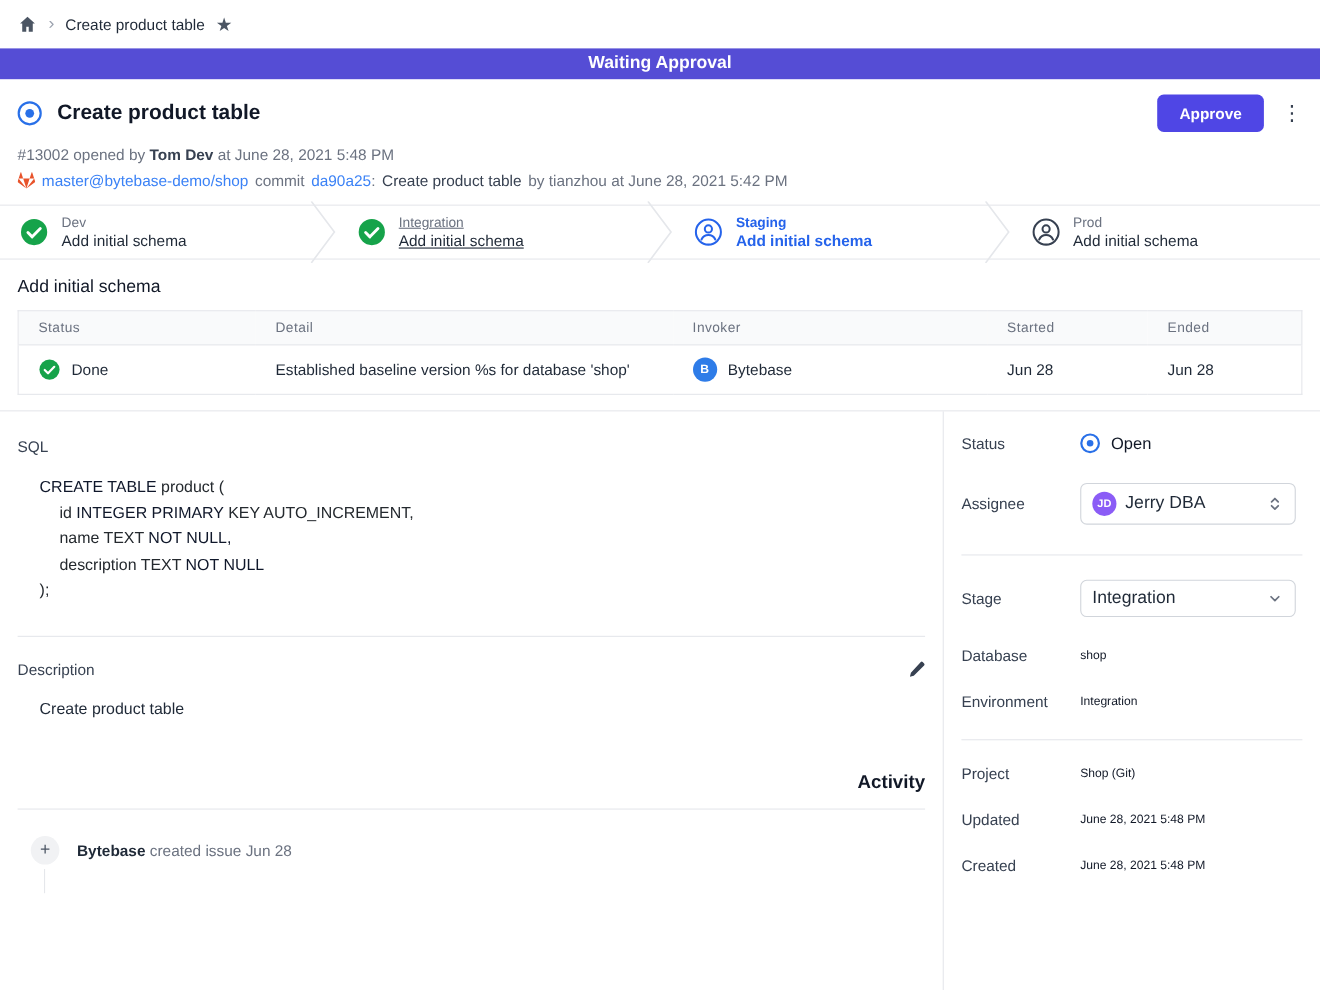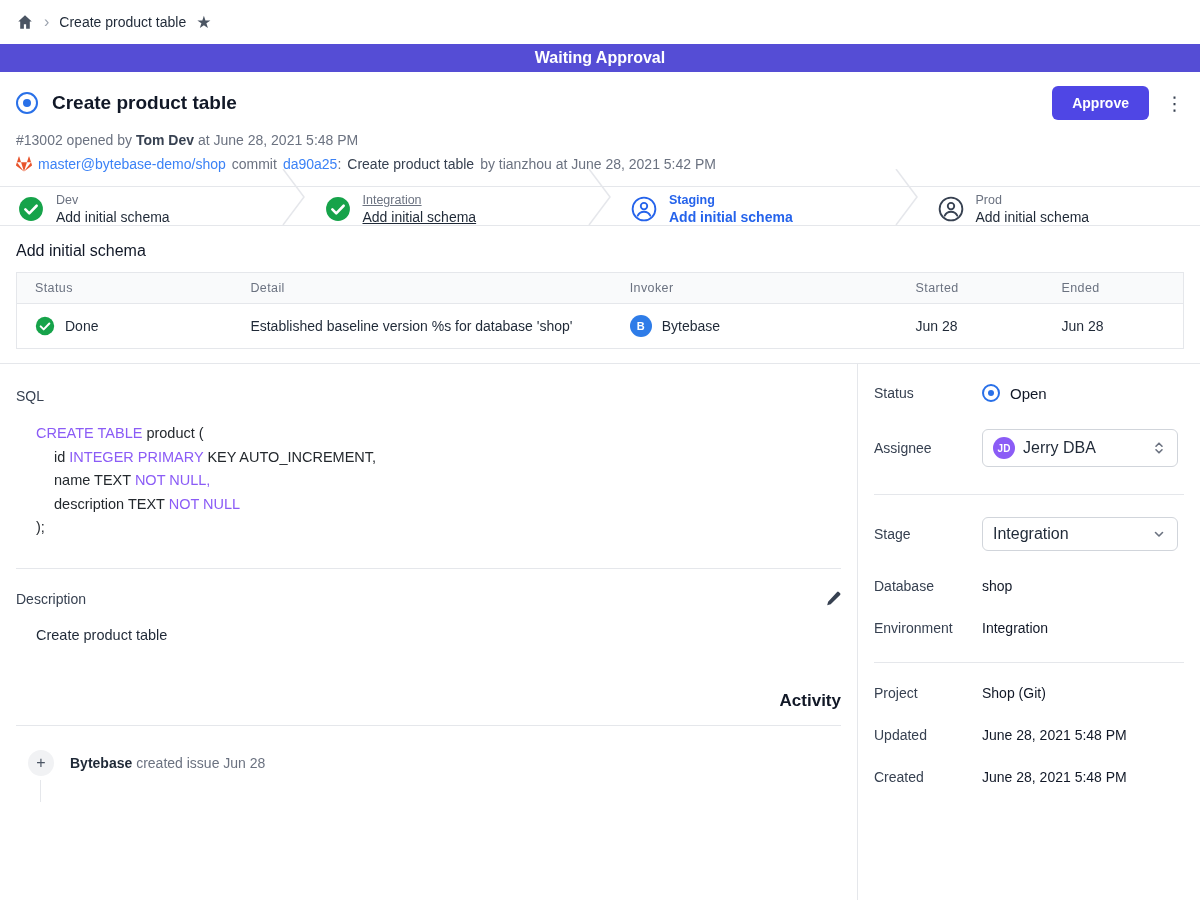--- a/index.html
+++ b/index.html
@@ -30,22 +30,22 @@
                  font-size:14px; font-weight:600; padding:9px 20px; cursor:pointer; }
   .kebab { margin-left:16px; color:#374151; font-size:19px; line-height:1; cursor:pointer; letter-spacing:0; }
   .hdr-meta { margin-top:12px; font-size:14px; color:#6b7280; }
   .hdr-meta .strong { color:#374151; font-weight:600; }
   .hdr-git { margin-top:8px; font-size:14px; color:#6b7280; display:flex; align-items:center; gap:6px; }
   .gitlab-ic { width:16px; height:16px; display:inline-flex; }
   a.lnk { color:#3b82f6; text-decoration:none; cursor:pointer; }
   .hdr-git .msg { color:#374151; }
 
   
-  .stages { height:40px; border-top:1px solid #e5e7eb; border-bottom:1px solid #e5e7eb;
-            display:flex; align-items:flex-end; flex:0 0 auto; }
+  .stages { height:50px; border-top:1px solid #e5e7eb; border-bottom:1px solid #e5e7eb;
+            display:flex; align-items:center; flex:0 0 auto; }
   .stage { flex:1; display:flex; align-items:center; gap:12px; padding-left:18px; cursor:pointer; }
   .stage-ic { width:26px; height:26px; flex:0 0 auto; display:inline-flex; }
   .stage-txt { display:flex; flex-direction:column; gap:2px; }
   .stage-env { font-size:12.5px; color:#6b7280; }
   .stage-task { font-size:14px; color:#1f2937; }
   .stage.underlined .stage-env, .stage.underlined .stage-task { text-decoration:underline; }
   .stage.active .stage-env { color:#2563eb; font-weight:600; }
   .stage.active .stage-task { color:#2563eb; font-weight:700; }
   .chev-sep { width:26px; flex:0 0 auto; }
 
@@ -68,41 +68,41 @@
   .av-b  { width:22px; height:22px; background:#2e7ce8; font-size:11px; }
   .av-jd { width:22px; height:22px; background:#8b5cf6; font-size:10px; }
   .av-td { width:24px; height:24px; background:#12b5c5; font-size:10px; }
 
   
   .split { flex:1; display:flex; min-height:0; }
   .main-col { flex:1; border-right:1px solid #e5e7eb; padding:24px 16px; overflow:hidden; }
   .sql-label { font-size:14px; color:#374151; }
   .sql-code { margin:18px 0 0 20px; font-size:14.5px; line-height:23.5px; color:#24292e; }
   .sql-line.ind { padding-left:18px; }
-  .sql-kw { color:#8b5cf6;text-align:center; }
+  .sql-kw { color:#0f172a;text-align:center; }
   .hr { border:none; border-top:1px solid #e5e7eb; margin-top:28px; }
   .desc-head { margin-top:22px; display:flex; align-items:center; justify-content:space-between; }
   .desc-label { font-size:14px; color:#374151; }
   .pencil-ic { width:16px; height:16px; color:#374151; cursor:pointer; display:inline-flex; }
   .desc-text { margin:20px 0 0 20px; font-size:14.5px; color:#1f2937; }
   .activity-title { margin-top:48px; font-size:17px; font-weight:700; color:#111827;text-align:right; }
   .activity-hr { border:none; border-top:1px solid #e5e7eb; margin-top:14px; }
   .timeline { margin-top:24px; padding-left:12px; }
   .tl-item { display:flex; align-items:center; gap:16px; }
   .tl-ic { width:26px; height:26px; border-radius:50%; background:#f1f2f4; color:#4b5563;
            display:inline-flex; align-items:center; justify-content:center; font-size:16px; flex:0 0 auto; }
   .tl-text { font-size:14px; color:#6b7280; }
   .tl-text .actor { color:#1f2937; font-weight:600; }
   .tl-line { width:1px; height:22px; background:#e5e7eb; margin:4px 0 0 12px; }
 
   
   .sidebar { width:342px; flex:0 0 auto; padding:20px 16px; }
   .sb-row { display:flex; align-items:center; margin-bottom:27px; }
   .sb-label { width:108px; flex:0 0 auto; font-size:14px; color:#374151; }
-  .sb-value { font-size:14px; color:#111827; font-weight:500; }
+  .sb-value { font-size:11px; color:#111827; font-weight:500; }
   .sb-open { display:flex; align-items:center; gap:10px; }
   .open-ic-sm { width:18px; height:18px; border-width:2px; }
   .open-ic-sm::after { width:6px; height:6px; }
   .sb-open .sb-value { font-size:15px; }
   .select-box { width:196px; border:1px solid #d1d5db; border-radius:6px; background:#fff;
                 display:flex; align-items:center; padding:7px 10px; cursor:pointer; gap:8px; }
   .select-box .grow { flex:1; }
   .sel-ic { width:16px; height:16px; color:#6b7280; display:inline-flex; flex:0 0 auto; }
   .sb-divider { border:none; border-top:1px solid #e5e7eb; margin:0 0 22px; }
   .sb-row.tight { margin-bottom:26px; }

